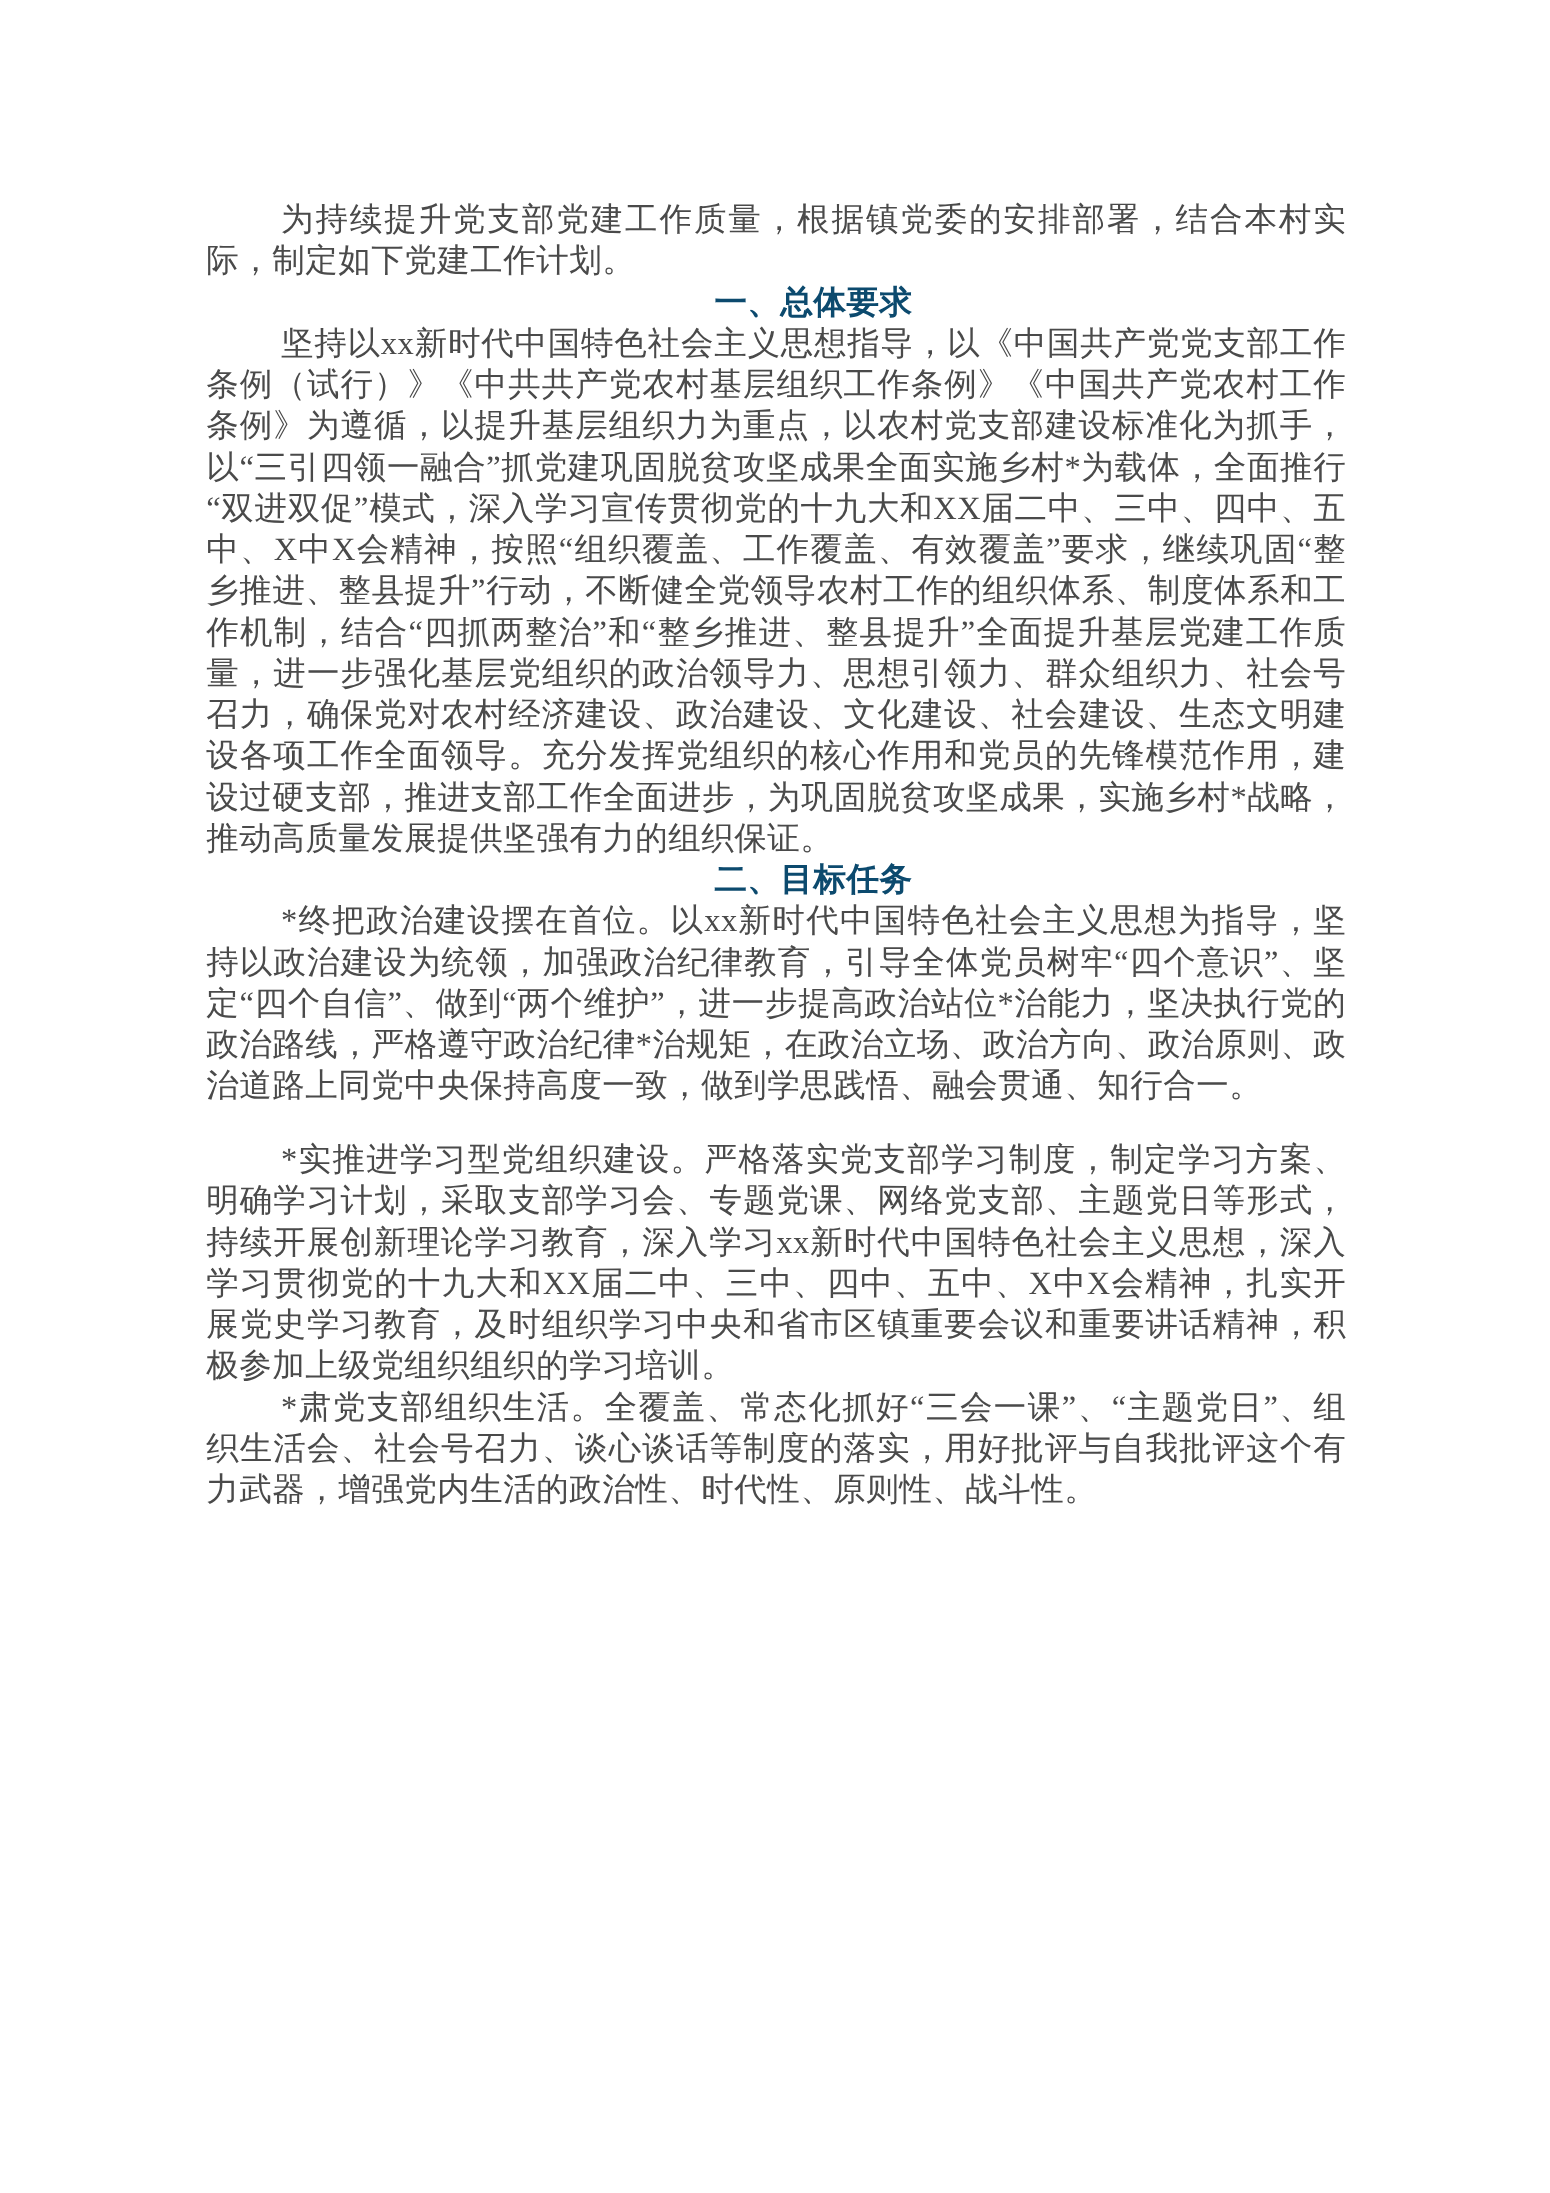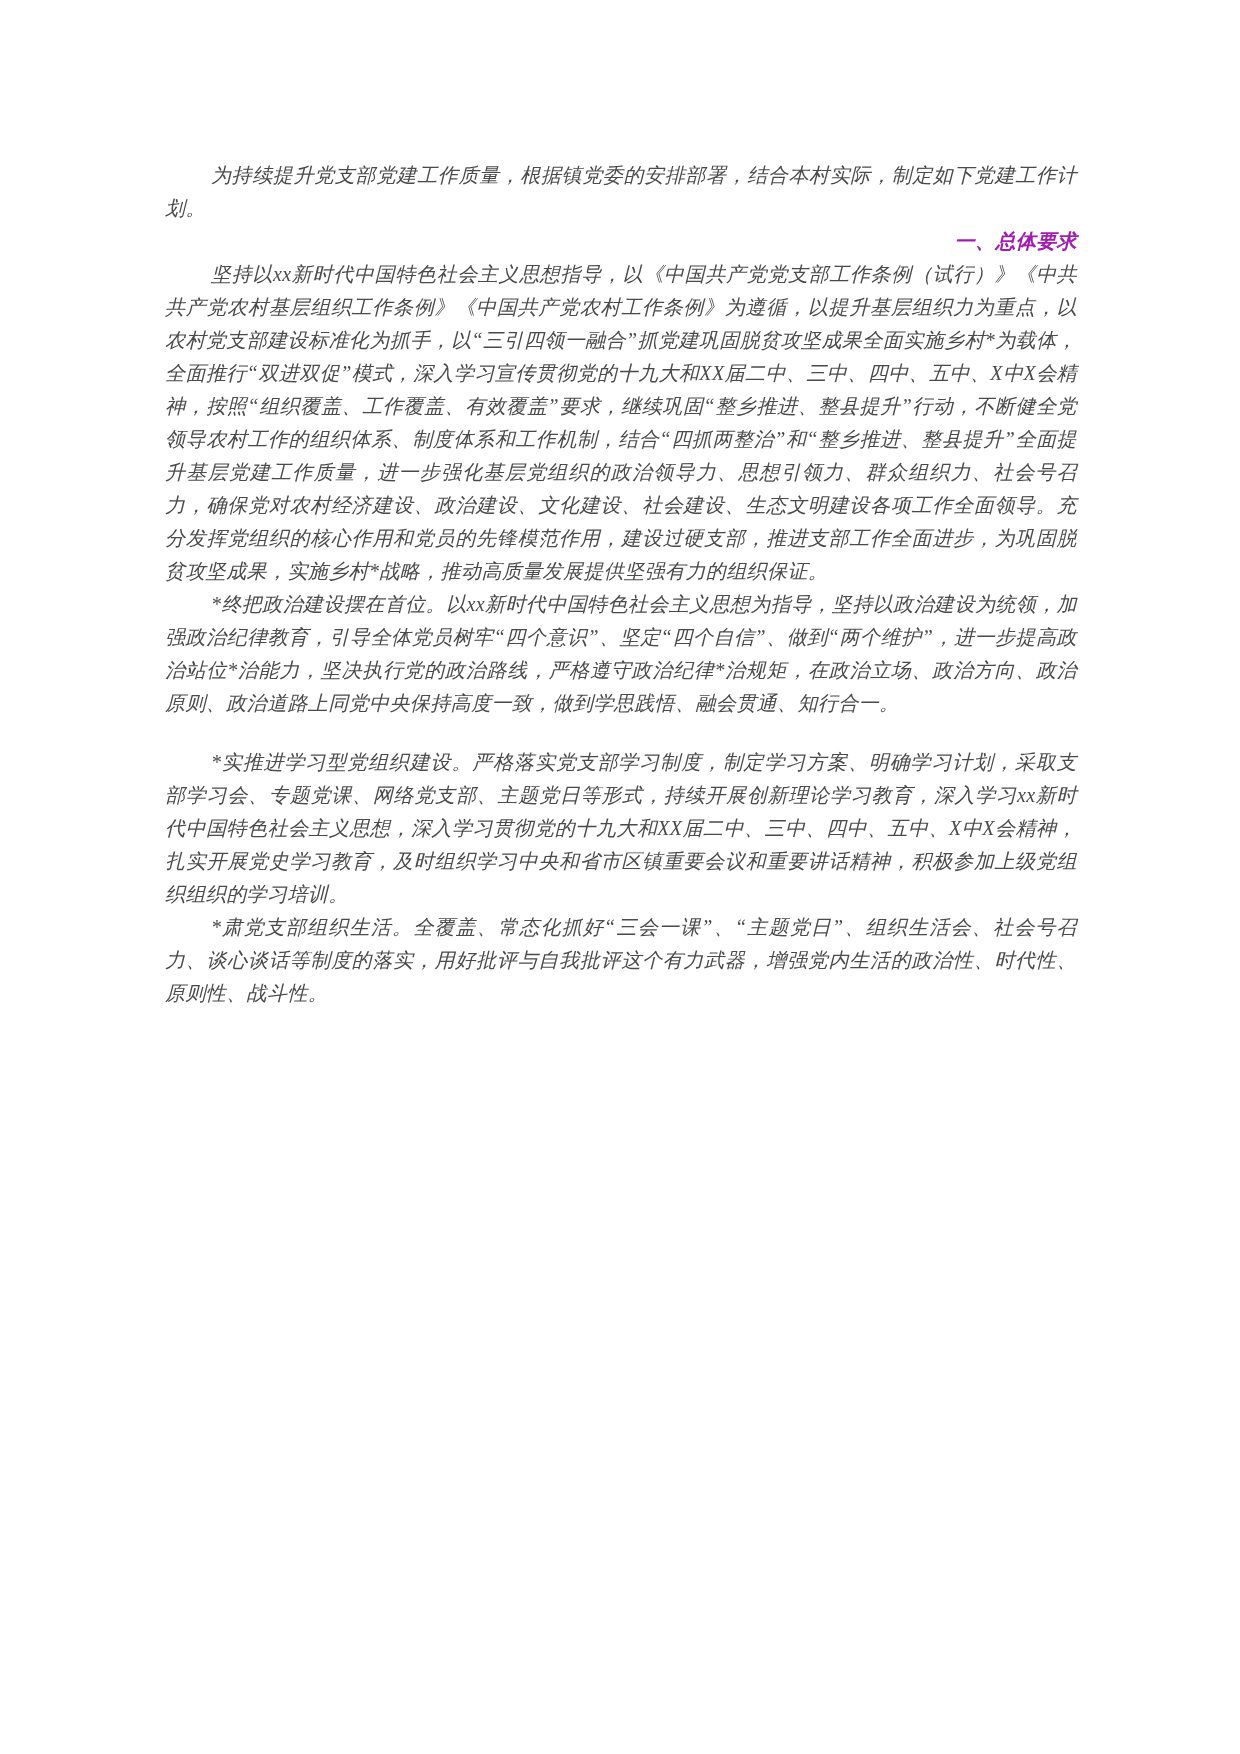--- a/index.html
+++ b/index.html
@@ -16,44 +16,44 @@
   }
   .content {
     position: absolute;
     left: 165px;
     top: 159px;
     width: 912px;
   }
   .para {
     margin: 0;
     font-family: "Liberation Serif", "DejaVu Serif", serif;
-    font-size: 20px;
+    font-size: 26px;
     line-height: 33px;
     color: #4a4a4a;
     text-align: justify;
     text-indent: 2.3em;
     letter-spacing: 0.4px;
-    font-style: italic;
   }
   .para.heading1,
   .para.heading2 {
     font-family: "Liberation Sans", "DejaVu Sans", sans-serif;
     font-weight: bold;
-    color: #a21caf;
-    text-align: right;
+    color: #0c4a6e;
+    text-align: center;
   }
   .para.gap-before {
     margin-top: 26px;
   }
 </style>
 </head>
 <body>
 
 <div class="page">
   <div class="content" id="document-content">
       <p class="para body">为持续提升党支部党建工作质量，根据镇党委的安排部署，结合本村实际，制定如下党建工作计划。</p>
       <p class="para heading1">一、总体要求</p>
       <p class="para body">坚持以xx新时代中国特色社会主义思想指导，以《中国共产党党支部工作条例（试行）》《中共共产党农村基层组织工作条例》《中国共产党农村工作条例》为遵循，以提升基层组织力为重点，以农村党支部建设标准化为抓手，以“三引四领一融合”抓党建巩固脱贫攻坚成果全面实施乡村*为载体，全面推行“双进双促”模式，深入学习宣传贯彻党的十九大和XX届二中、三中、四中、五中、X中X会精神，按照“组织覆盖、工作覆盖、有效覆盖”要求，继续巩固“整乡推进、整县提升”行动，不断健全党领导农村工作的组织体系、制度体系和工作机制，结合“四抓两整治”和“整乡推进、整县提升”全面提升基层党建工作质量，进一步强化基层党组织的政治领导力、思想引领力、群众组织力、社会号召力，确保党对农村经济建设、政治建设、文化建设、社会建设、生态文明建设各项工作全面领导。充分发挥党组织的核心作用和党员的先锋模范作用，建设过硬支部，推进支部工作全面进步，为巩固脱贫攻坚成果，实施乡村*战略，推动高质量发展提供坚强有力的组织保证。</p>
+      <p class="para heading1">二、目标任务</p>
       <p class="para body">*终把政治建设摆在首位。以xx新时代中国特色社会主义思想为指导，坚持以政治建设为统领，加强政治纪律教育，引导全体党员树牢“四个意识”、坚定“四个自信”、做到“两个维护”，进一步提高政治站位*治能力，坚决执行党的政治路线，严格遵守政治纪律*治规矩，在政治立场、政治方向、政治原则、政治道路上同党中央保持高度一致，做到学思践悟、融会贯通、知行合一。</p>
       <p class="para body gap-before">*实推进学习型党组织建设。严格落实党支部学习制度，制定学习方案、明确学习计划，采取支部学习会、专题党课、网络党支部、主题党日等形式，持续开展创新理论学习教育，深入学习xx新时代中国特色社会主义思想，深入学习贯彻党的十九大和XX届二中、三中、四中、五中、X中X会精神，扎实开展党史学习教育，及时组织学习中央和省市区镇重要会议和重要讲话精神，积极参加上级党组织组织的学习培训。</p>
       <p class="para body">*肃党支部组织生活。全覆盖、常态化抓好“三会一课”、“主题党日”、组织生活会、社会号召力、谈心谈话等制度的落实，用好批评与自我批评这个有力武器，增强党内生活的政治性、时代性、原则性、战斗性。</p>
     </div>
 </div>
 
 </body></html>

